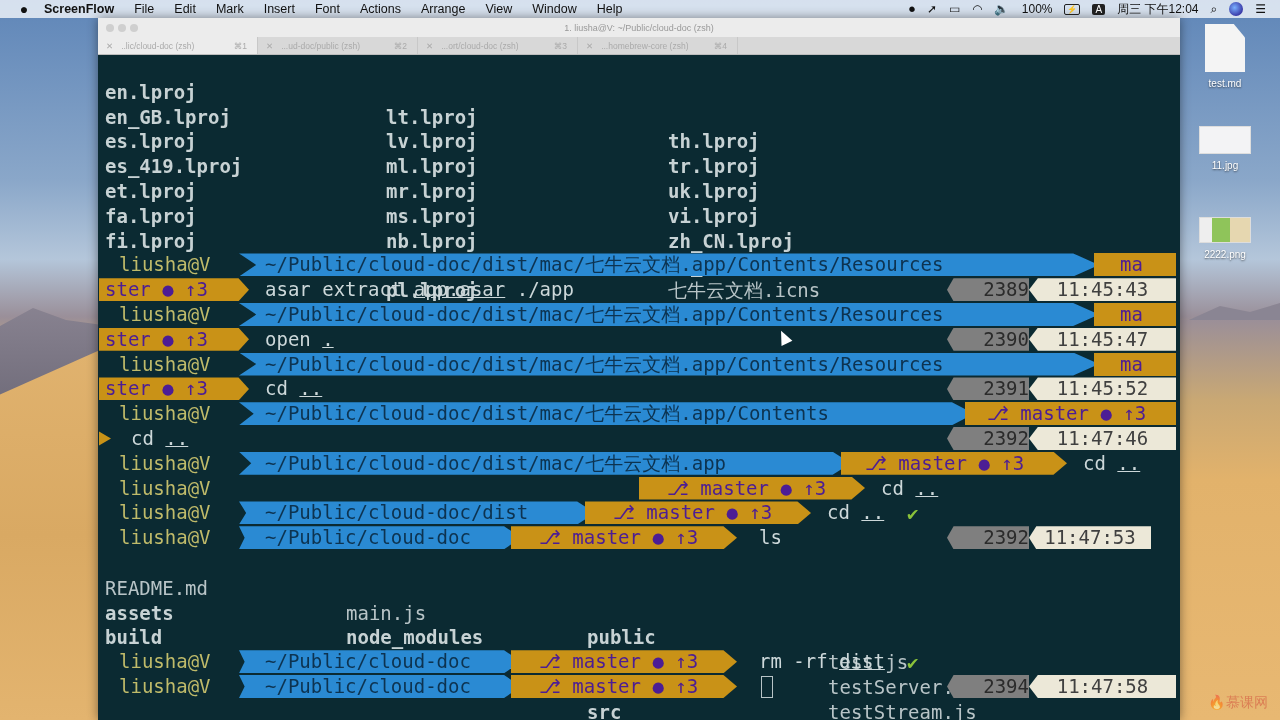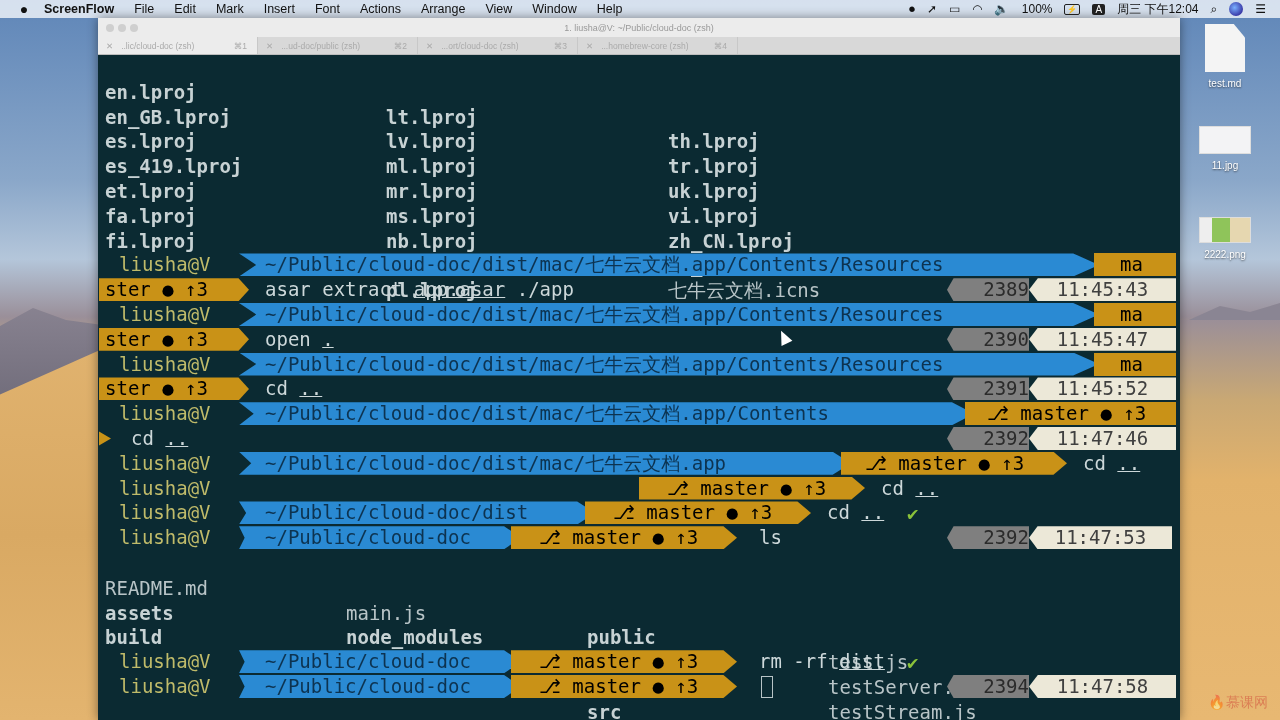--- a/index.html
+++ b/index.html
@@ -83,21 +83,21 @@
     position: absolute; left: 1px; top: 37px; width: 1082px; height: 665px;
     font-size: 19px; line-height: 24.8px; color: #cdd8da; border-radius: 14px;
   }
   .row { position: absolute; left: 0; height: 24.8px; width: 1082px; white-space: pre; }
   .ls-item { position: absolute; font-weight: bold; color: #c7d2d4; }
   .ls-item.plain { font-weight: normal; color: #b8c4c7; }
 
   .seg { position: absolute; top: 0; height: 23px; line-height: 23px; white-space: pre; }
   .seg.user { background: #0b2a32; color: #c0bb6a; padding-left: 20px; }
   .seg.path { background: #2a8ad3; color: #0d3350; }
-  .seg.git { background: #c99217; color: #000000; }
+  .seg.git { background: #c99217; color: #4c1d95; }
   .u { text-decoration: underline; }
   .check { position: absolute; color: #8ac23a; font-size: 19px; }
   .seg.num { background: #7f7f7f; color: #2b2b2b; text-align: right; }
   .seg.time { background: #ece8d8; color: #404040; text-align: center; }
   .cursor { position: absolute; width: 12px; height: 22px; border: 1.5px solid #b8c4c7; top: 1px; }
 
   .watermark { position: absolute; right: 12px; bottom: 8px; color: rgba(210,80,60,0.55); font-family: "DejaVu Sans", sans-serif; font-size: 14px; }
   .mouse { position: absolute; left: 778px; top: 330px; width: 0; height: 0;
     border-left: 6px solid transparent; border-right: 6px solid transparent; border-bottom: 14px solid #fff; transform: rotate(-25deg); }
 </style>
@@ -297,21 +297,21 @@
       <span class="seg" style="left:728px"><span class="cmd">cd</span> <span class="arg u">..</span></span>
     </div>
 
     <div class="row" style="top:471.2px">
       <span class="seg user" style="left:0;width:140px">liusha@V</span>
       <span class="seg path" style="left:140px;width:282px;padding-left:26px;clip-path:polygon(0 0,94% 0,100% 50%,94% 100%,0 100%,2% 50%)">~/Public/cloud-doc</span>
       <span class="seg git" style="left:412px;width:226px;padding-left:28px;clip-path:polygon(0 0,94% 0,100% 50%,94% 100%,0 100%)"><span>⎇</span> <span>master ● ↑3</span></span>
       <span class="seg" style="left:660px"><span class="cmd">ls</span></span>
       <span class="check" style="left:808px">✔</span>
       <span class="seg num" style="left:848px;width:82px;clip-path:polygon(8% 0,100% 0,100% 100%,8% 100%,0 50%)">2392</span>
-      <span class="seg time" style="left:930px;width:143px;clip-path:polygon(6% 0,100% 0,100% 100%,6% 100%,0 50%)">11:47:53</span>
+      <span class="seg time" style="left:930px;width:122px;clip-path:polygon(6% 0,100% 0,100% 100%,6% 100%,0 50%)">11:47:53</span>
     </div>
 
     <div class="row" style="top:496px">
       <span class="ls-item plain" style="left:6px">README.md</span>
       <span class="ls-item plain" style="left:247px">main.js</span>
       <span class="ls-item" style="left:488px">public</span>
       <span class="ls-item plain" style="left:729px">test.js</span>
     </div>
     <div class="row" style="top:520.8px">
       <span class="ls-item" style="left:6px">assets</span>

